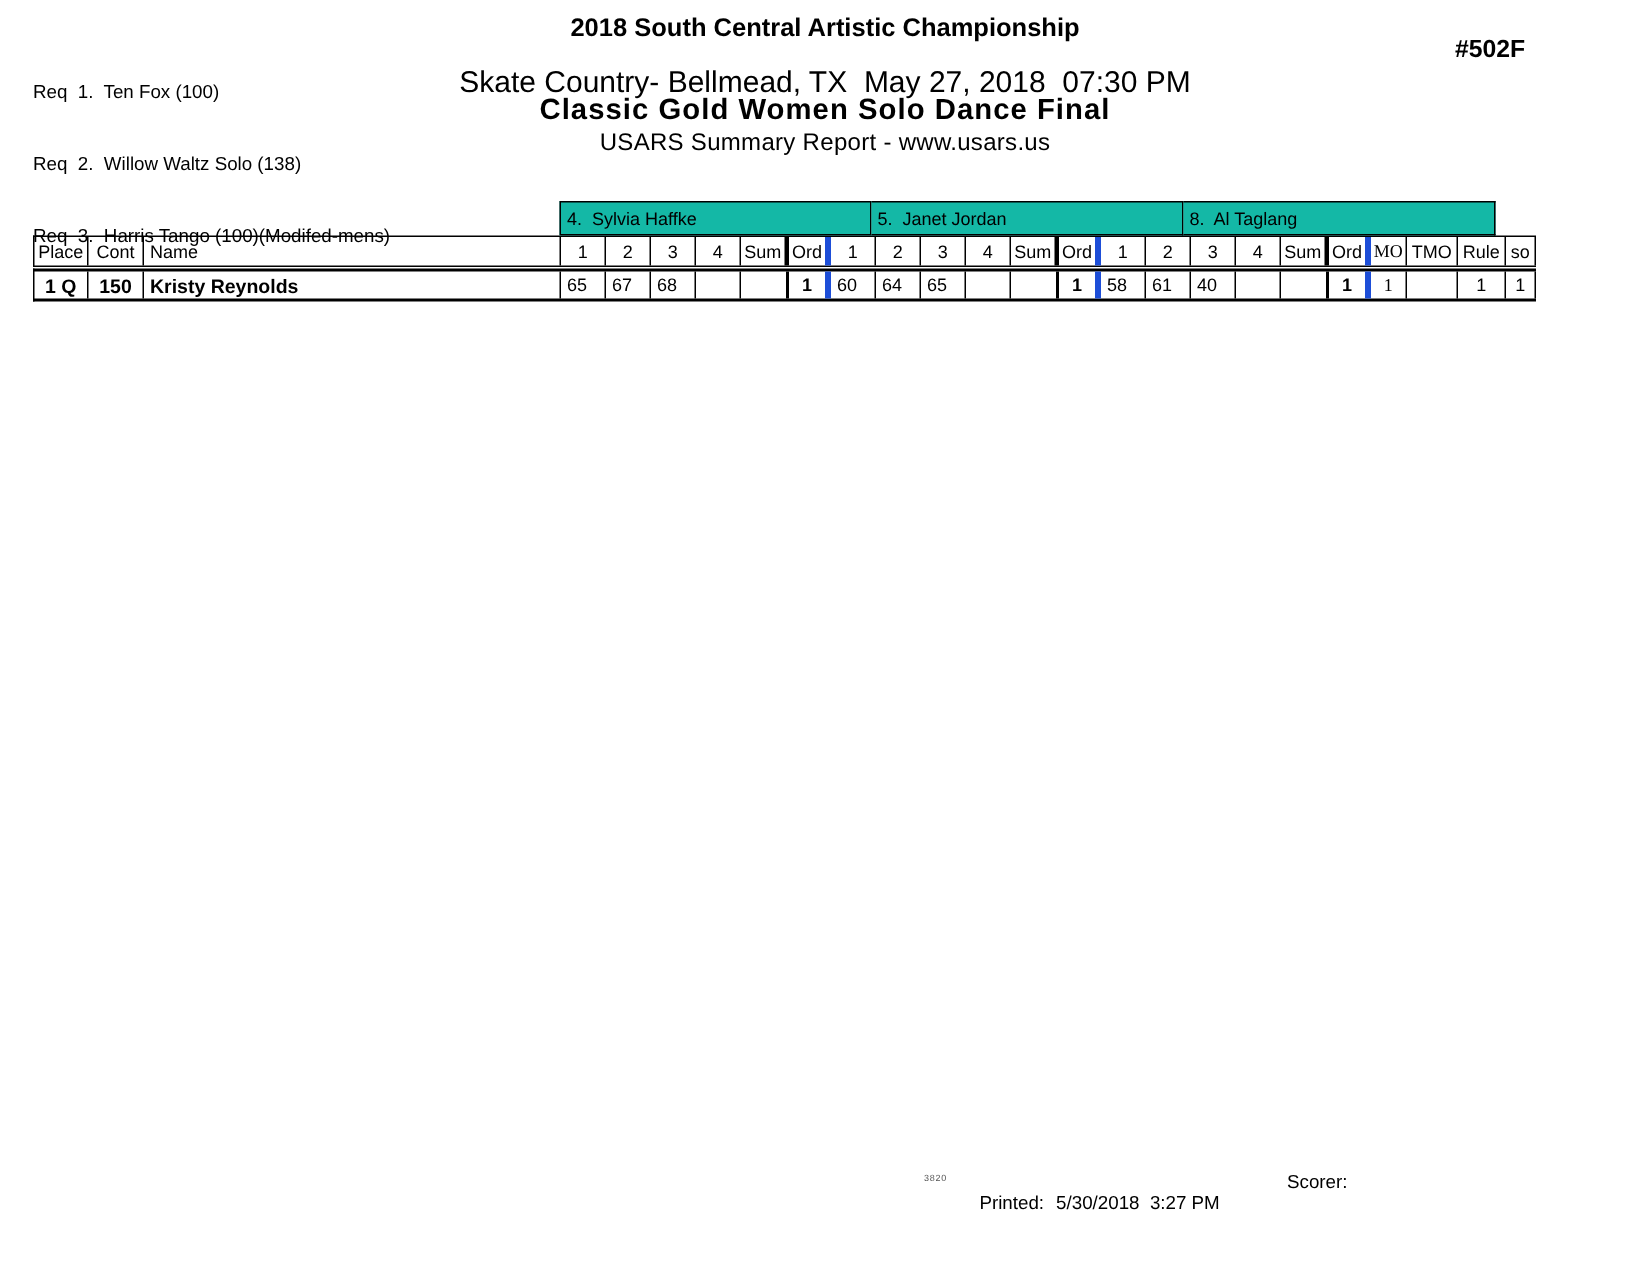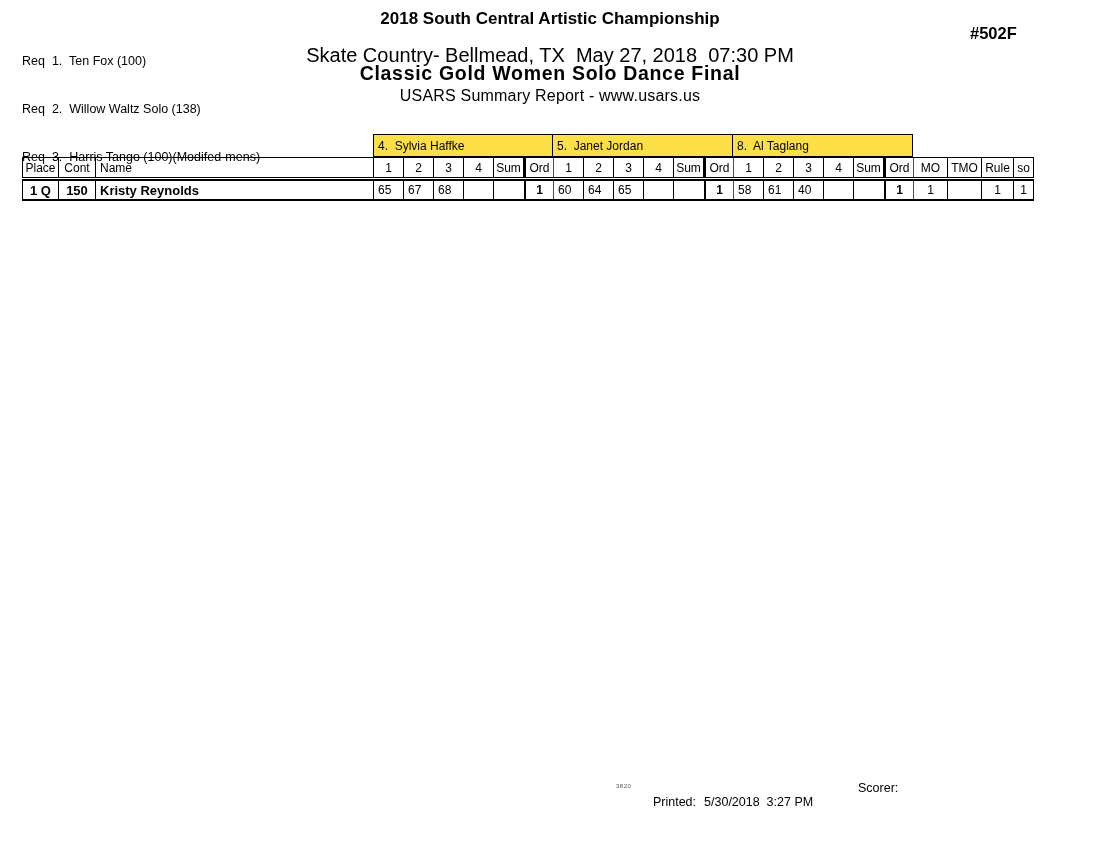--- a/index.html
+++ b/index.html
@@ -29,21 +29,21 @@
     position: absolute; left: 970px; top: 24px;
     font-size: 16.5px; font-weight: bold;
   }
 
   
   .results-table { position: absolute; left: 22px; top: 134px; }
 
   .judge-row { display: flex; height: 23px; }
   .jspacer { width: 351px; }
   .judge-name-cell {
-    width: 180px; border: 1px solid #000; background: #fde047;
+    width: 208px; border: 1px solid #000; background: #14b8a6;
     display: flex; align-items: center;
     font-size: 12px; padding-left: 4px; white-space: pre; overflow: hidden;
   }
   .judge-name-cell + .judge-name-cell { border-left: none; }
 
   .header-row, .data-row {
     display: flex;
     border-left: 1px solid #000;
   }
   .header-row {
@@ -64,22 +64,22 @@
   .cell.sleft { justify-content: flex-start; padding-left: 4px; }
   .cell.sumleft { justify-content: flex-start; padding-left: 2px; margin-top: 36px; }
   .bold { font-weight: bold; font-size: 13px; }
   .ordbold { font-weight: bold; }
 
   .c-place { width: 36px; }
   .c-cont  { width: 37px; }
   .c-name  { width: 278px; }
   .c-score { width: 30px; }
   .c-sum   { width: 30px; }
-  .c-ord   { width: 30px; border-left: 2px solid #000; border-right: 1px solid #1d4ed8; }
-  .c-mo    { width: 34px; }
+  .c-ord   { width: 30px; border-left: 2px solid #000; border-right: 4px solid #1d4ed8; }
+  .c-mo    { width: 24px; font-family: Liberation Serif, serif; }
   .c-tmo   { width: 34px; }
   .c-rule  { width: 32px; }
   .c-so    { width: 20px; }
 
   
   .footer-seq {
     position: absolute; left: 616px; top: 783px;
     font-size: 6px; color: #555; letter-spacing: 0.5px;
   }
   .footer-printed {

